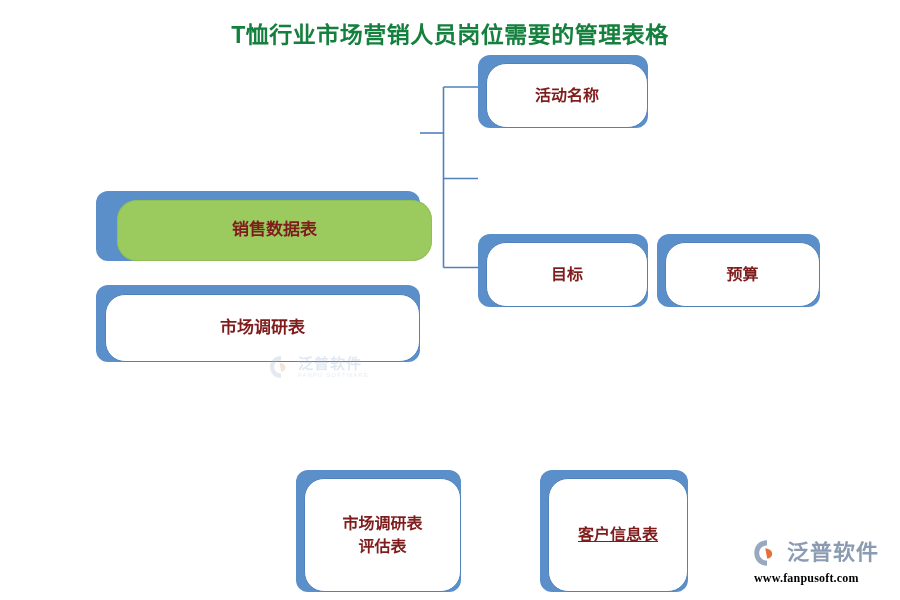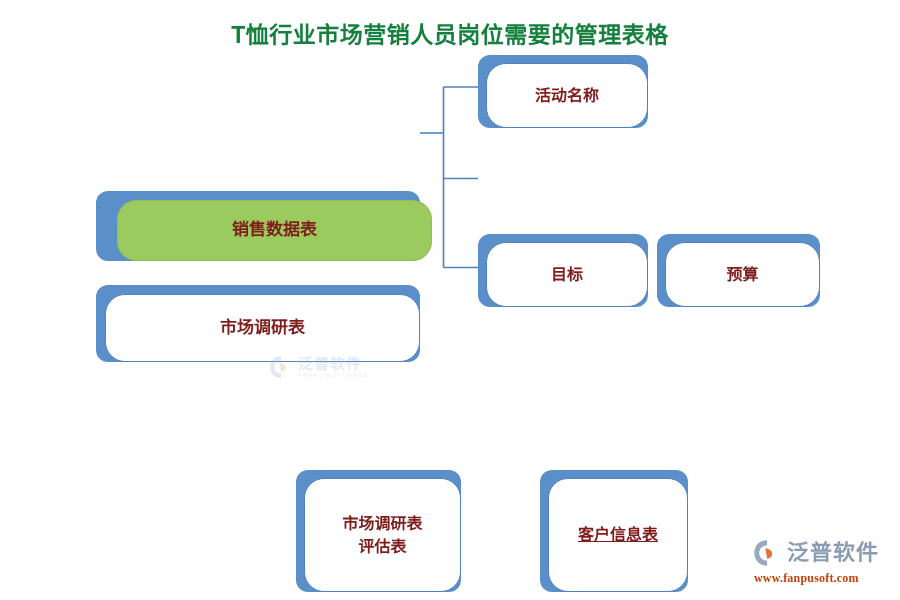--- a/index.html
+++ b/index.html
@@ -140,21 +140,21 @@
     font-weight: bold;
     color: #8A9BB2;
     letter-spacing: 1px;
     line-height: 1;
   }
   .logo-url {
     margin-top: 3px;
     margin-left: 2px;
     font-size: 12px;
     font-weight: bold;
-    color: #c2410c;
+    color: #000000;
     font-family: "Liberation Serif", "DejaVu Serif", serif;
     letter-spacing: 0.2px;
   }
 </style>
 </head>
 <body>
 
 <div id="canvas">
 
   <div class="title">T恤行业市场营销人员岗位需要的管理表格</div>

